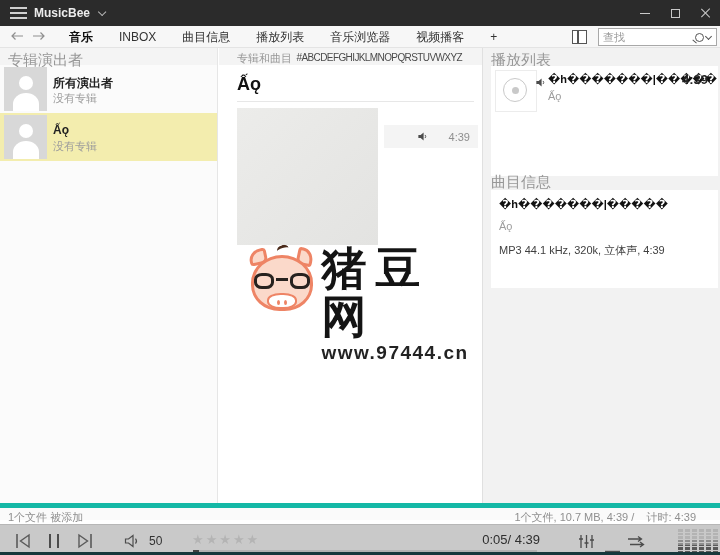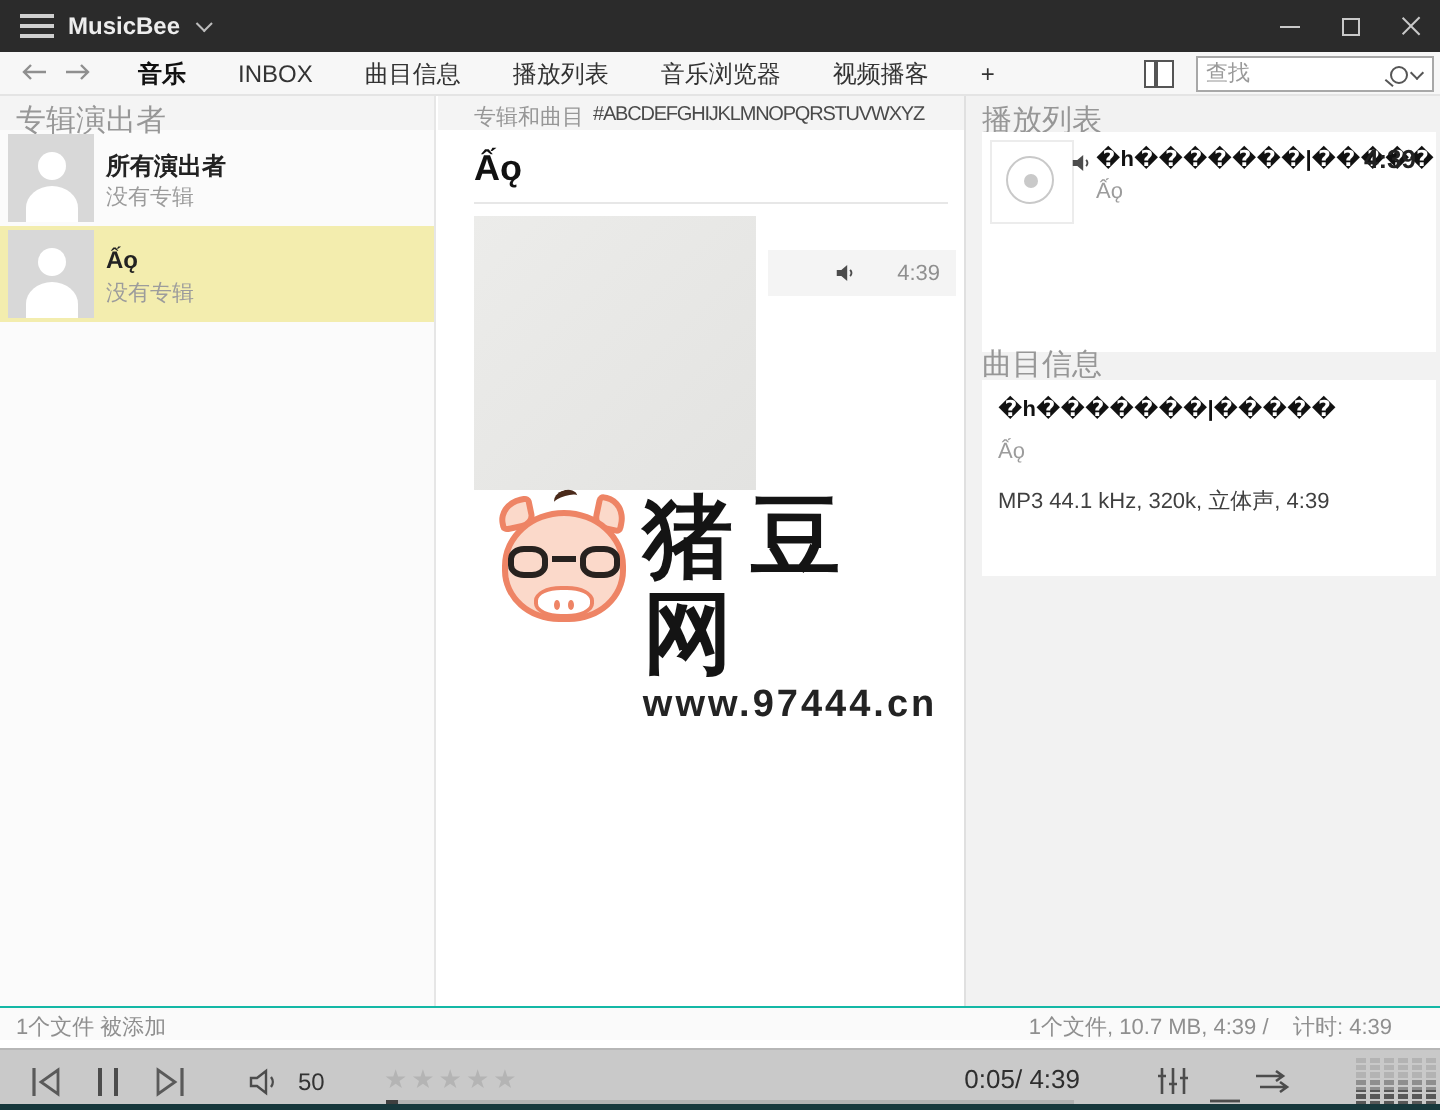--- a/index.html
+++ b/index.html
@@ -88,21 +88,21 @@
   .pl-artist { position:absolute; left:57px; top:24px; font-size:11px; color:#9c9c9c; }
   .pl-dur { position:absolute; right:10px; top:6px; font-size:13px; font-weight:bold; color:#222; }
   .info-hdr { position:absolute; left:0; top:122px; width:100%; }
   .info-card { position:absolute; left:8px; top:142px; width:227px; height:98px; background:#fff; padding:8px; }
   .ti-title { font-size:11px; font-weight:bold; color:#111; white-space:nowrap; }
   .ti-artist { font-size:11px; color:#9c9c9c; margin-top:9px; }
   .ti-format { font-size:11px; color:#3f3f3f; margin-top:11px; }
   .no-cover { position:absolute; left:10px; top:244px; width:225px; height:209px; background:#e2e2e2; display:flex; align-items:center; justify-content:center; font-size:12px; color:#8f8f8f; }
 
   
-  .statusbar { position:absolute; left:0; top:503px; width:720px; height:17px; background:#fafafa; border-top:1px solid #14b8a6; font-size:11px; color:#8f8f8f; }
+  .statusbar { position:absolute; left:0; top:503px; width:720px; height:17px; background:#fafafa; border-top:5px solid #14b8a6; font-size:11px; color:#8f8f8f; }
   .status-left { position:absolute; left:8px; top:2px; }
   .status-right { position:absolute; right:24px; top:2px; white-space:pre; }
 
   
   .playerbar { position:absolute; left:0; top:524px; width:720px; height:28px; background:#c9c9c9; border-top:1px solid #b7b7b7; }
   .pbtn { position:absolute; top:8px; cursor:pointer; }
   .vol { position:absolute; left:124px; top:9px; cursor:pointer; }
   .vol-val { position:absolute; left:149px; top:9px; font-size:12px; color:#333; }
   .stars { position:absolute; left:192px; top:7px; font-size:13px; color:#b4b4b4; letter-spacing:2px; cursor:pointer; }
   .nowplaying { position:absolute; left:230px; top:9px; width:230px; text-align:center; font-size:11px; color:#1d1d1d; white-space:nowrap; }

